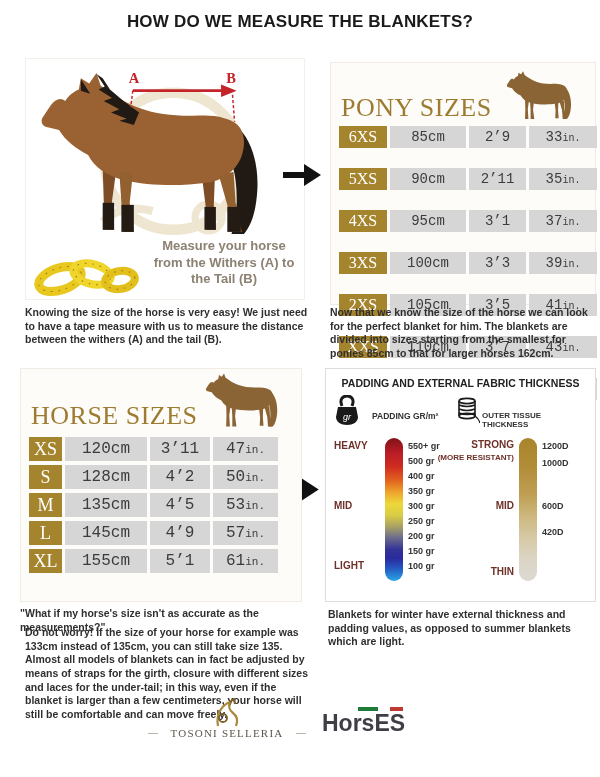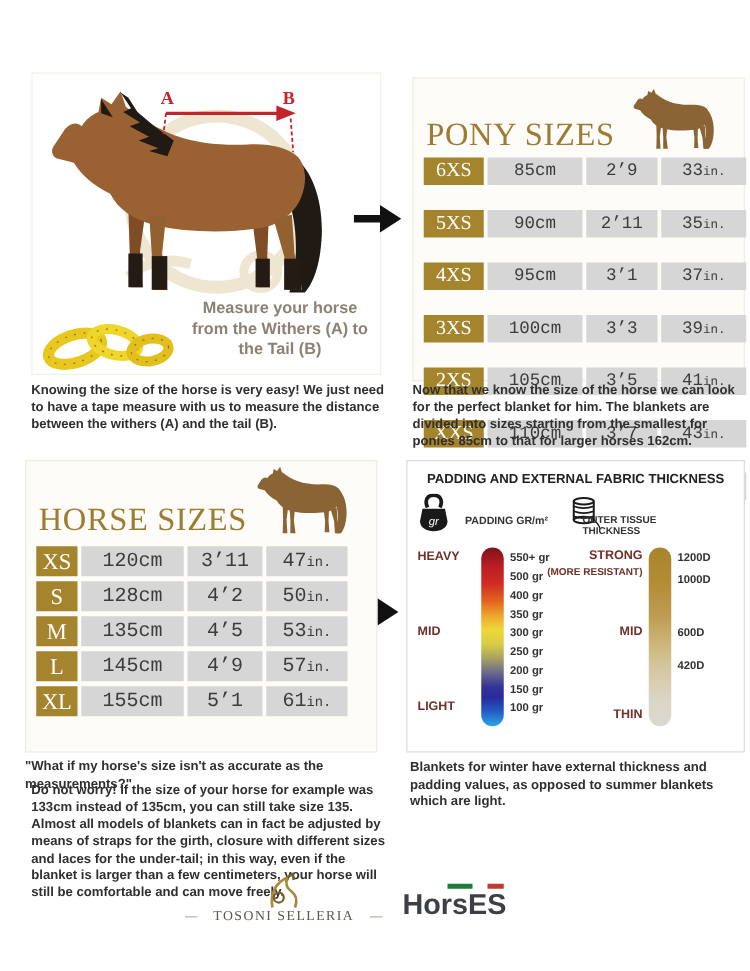--- a/index.html
+++ b/index.html
@@ -50,21 +50,21 @@
   .cap-tl{left:25px;top:306px;width:284px;}
   .cap-tr{left:330px;top:306px;width:266px;}
   .cap-q{left:20px;top:607px;width:286px;}
   .cap-bl{left:25px;top:626px;width:284px;}
   .cap-br{left:328px;top:608px;width:266px;}
 
   
   .pc-title{position:absolute;top:8px;left:0;width:100%;text-align:center;font-size:10.5px;font-weight:700;color:#222;}
   .pc-hdr{position:absolute;font-size:8.5px;font-weight:700;color:#333;}
   .pc-hdr-pad{left:46px;top:42px;width:92px;}
-  .pc-hdr-th{left:140px;top:42px;width:100px;font-size:8px;}
+  .pc-hdr-th{left:156px;top:42px;width:100px;font-size:8px;}
   .kettlebell{position:absolute;left:8px;top:26px;}
   .spool{position:absolute;left:130px;top:28px;}
   .pc-bar{position:absolute;top:69px;width:18px;height:143px;border-radius:9px;}
   .pc-bar-left{left:59px;background:linear-gradient(180deg,#7f1316 0%,#b81c26 10%,#cf2c20 20%,#e2641f 30%,#eda52c 38%,#edd83b 46%,#d9cc45 54%,#a8a163 62%,#6a6a8e 70%,#333397 78%,#2a2a9e 84%,#2457c0 91%,#2ba6e6 100%);}
   .pc-bar-right{left:193px;background:linear-gradient(180deg,#a8842c 0%,#b28d37 20%,#bf9f55 40%,#cdb87e 55%,#d6c9a5 70%,#dbd5c5 85%,#dcd9d2 100%);}
   .pc-val{position:absolute;font-size:9px;font-weight:700;color:#333;height:12px;line-height:12px;white-space:nowrap;}
   .pv{left:82px;width:50px;text-align:left;}
   .tv{left:216px;width:48px;text-align:left;}
   .pc-level{position:absolute;font-size:10px;font-weight:700;color:#6e3028;height:12px;line-height:12px;white-space:nowrap;}
   .lv-left{left:8px;width:46px;text-align:left;}
@@ -94,20 +94,21 @@
       <path d="M70,98 L83,101 79,130 81,162 70,162 71,130 Z"></path>
       <path d="M86,102 L99,104 96,132 100,162 88,162 88,132 Z"></path>
       <path d="M166,110 L178,108 177,134 179,160 168,160 169,134 Z"></path>
       <path d="M182,106 L196,102 198,132 204,162 192,162 190,134 Z"></path>
     </g>
   </symbol>
 </svg>
 
 <div class="canvas">
 
+  <h1 class="page-title">HOW DO WE MEASURE THE BLANKETS?</h1>
 
   <div class="panel photo-panel">
     <svg class="photo-svg" width="270" height="178" viewBox="0 0 260 170">
       <g>
         <circle cx="138" cy="92" r="66" fill="none" stroke="#efe6d2" stroke-width="10"></circle>
         <path d="M70,150 q20,-18 48,-10" stroke="#efe6d2" stroke-width="8" fill="none"></path>
         <circle cx="172" cy="146" r="13" fill="none" stroke="#efe6d2" stroke-width="7"></circle>
       </g>
       <g>
         <path d="M198,58 C212,68 220,92 219,118 C218,140 213,154 206,162 L194,162 C200,144 201,116 195,96 C192,82 190,70 192,62 Z" fill="#211914"></path>

